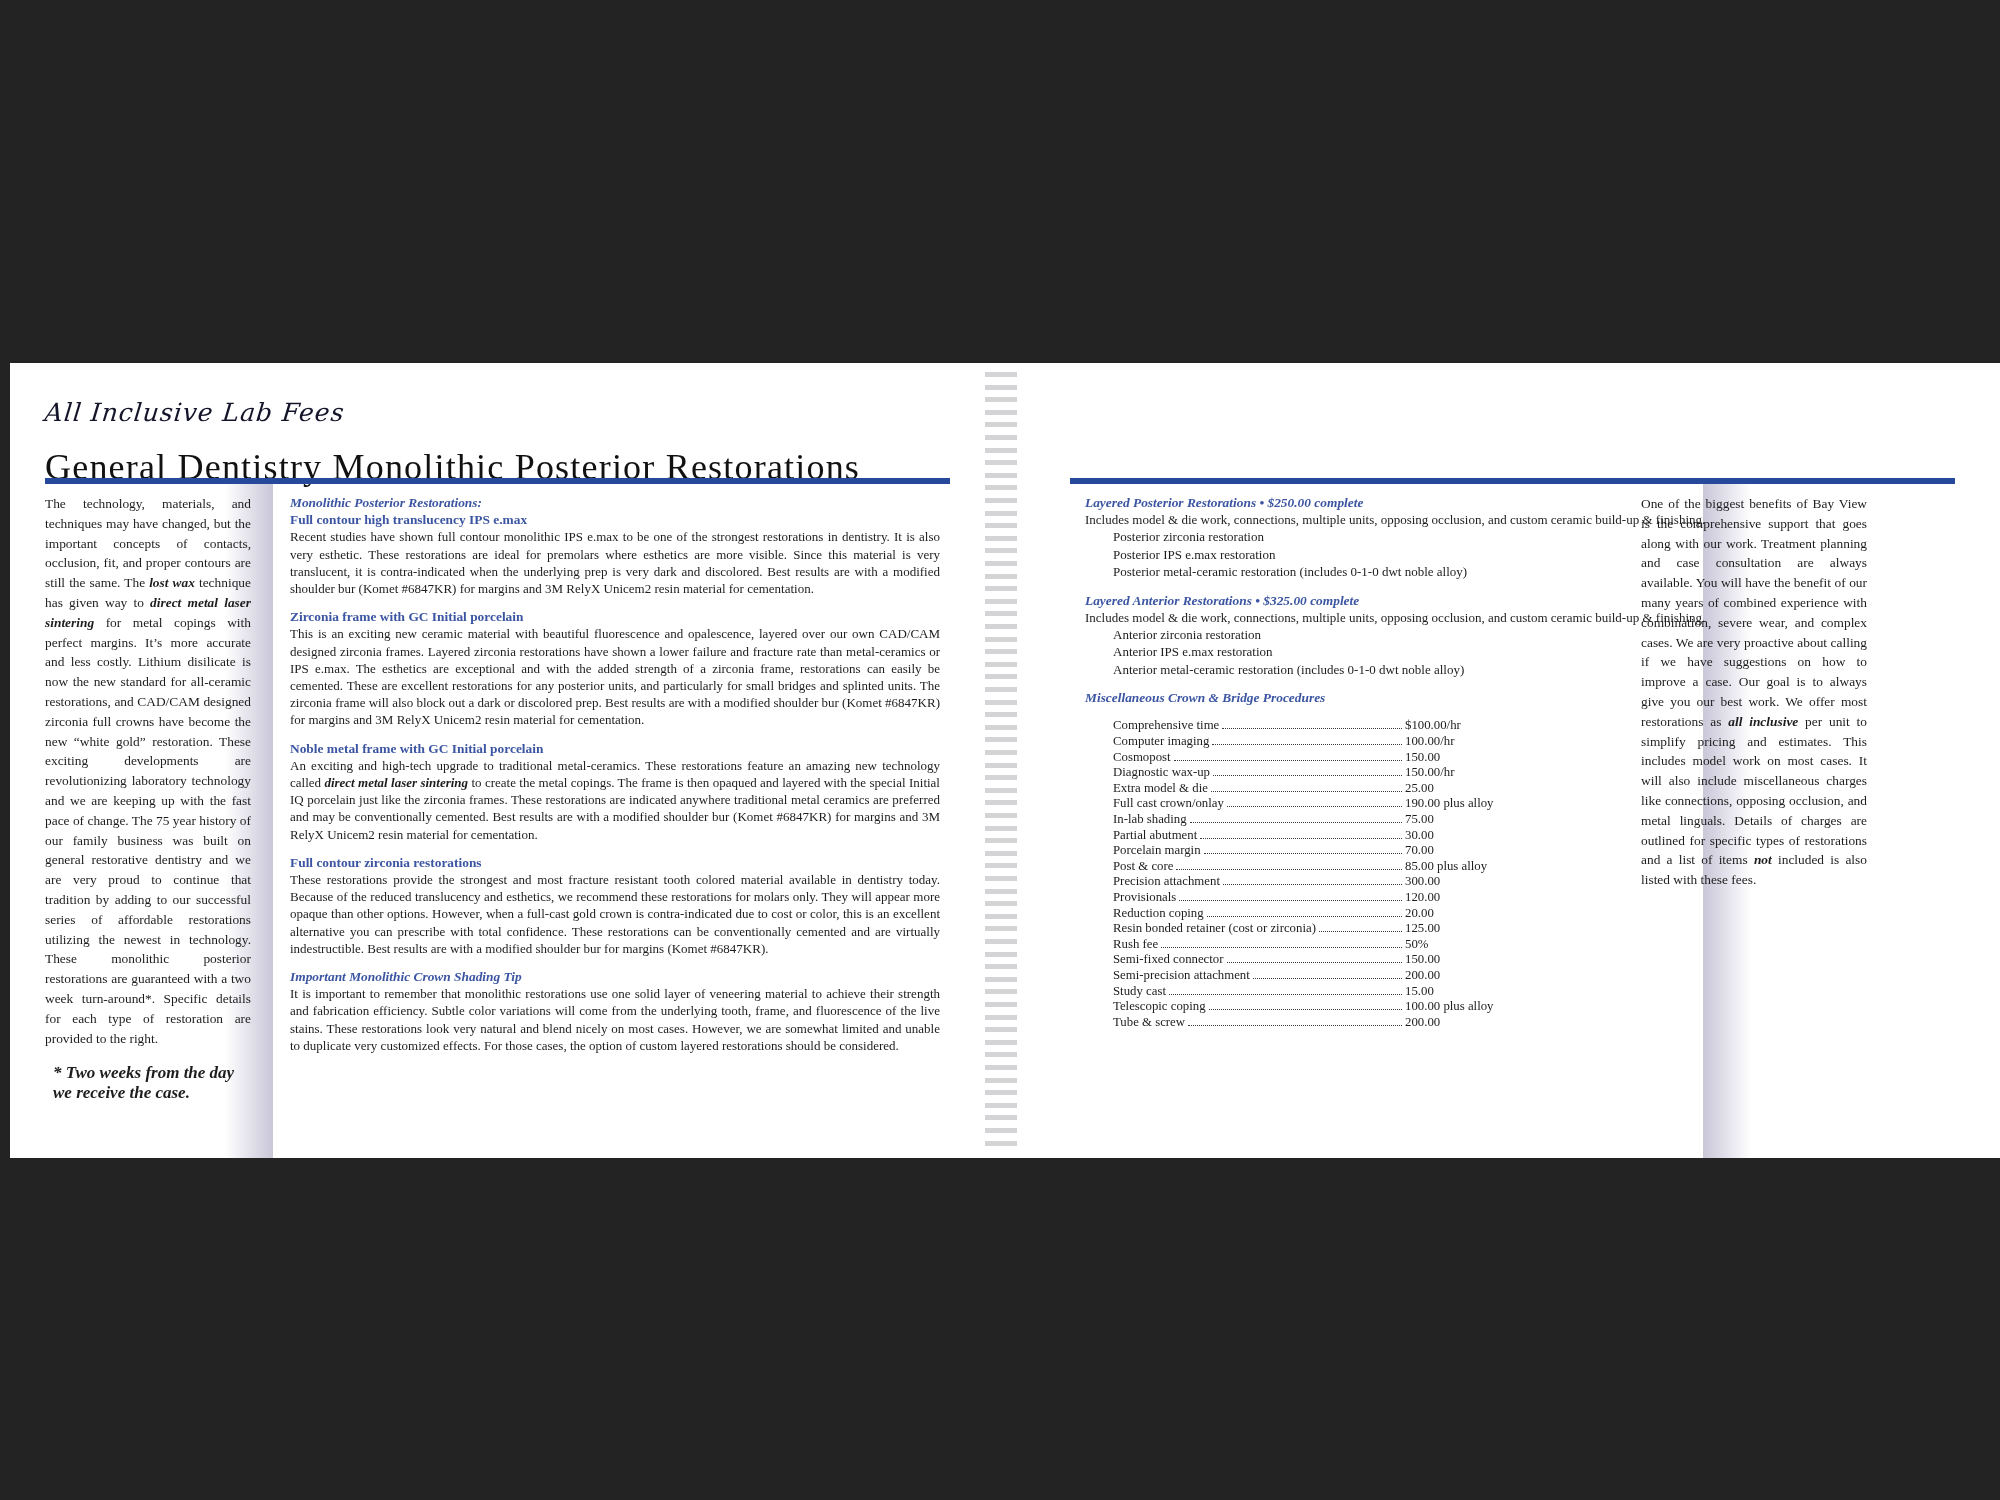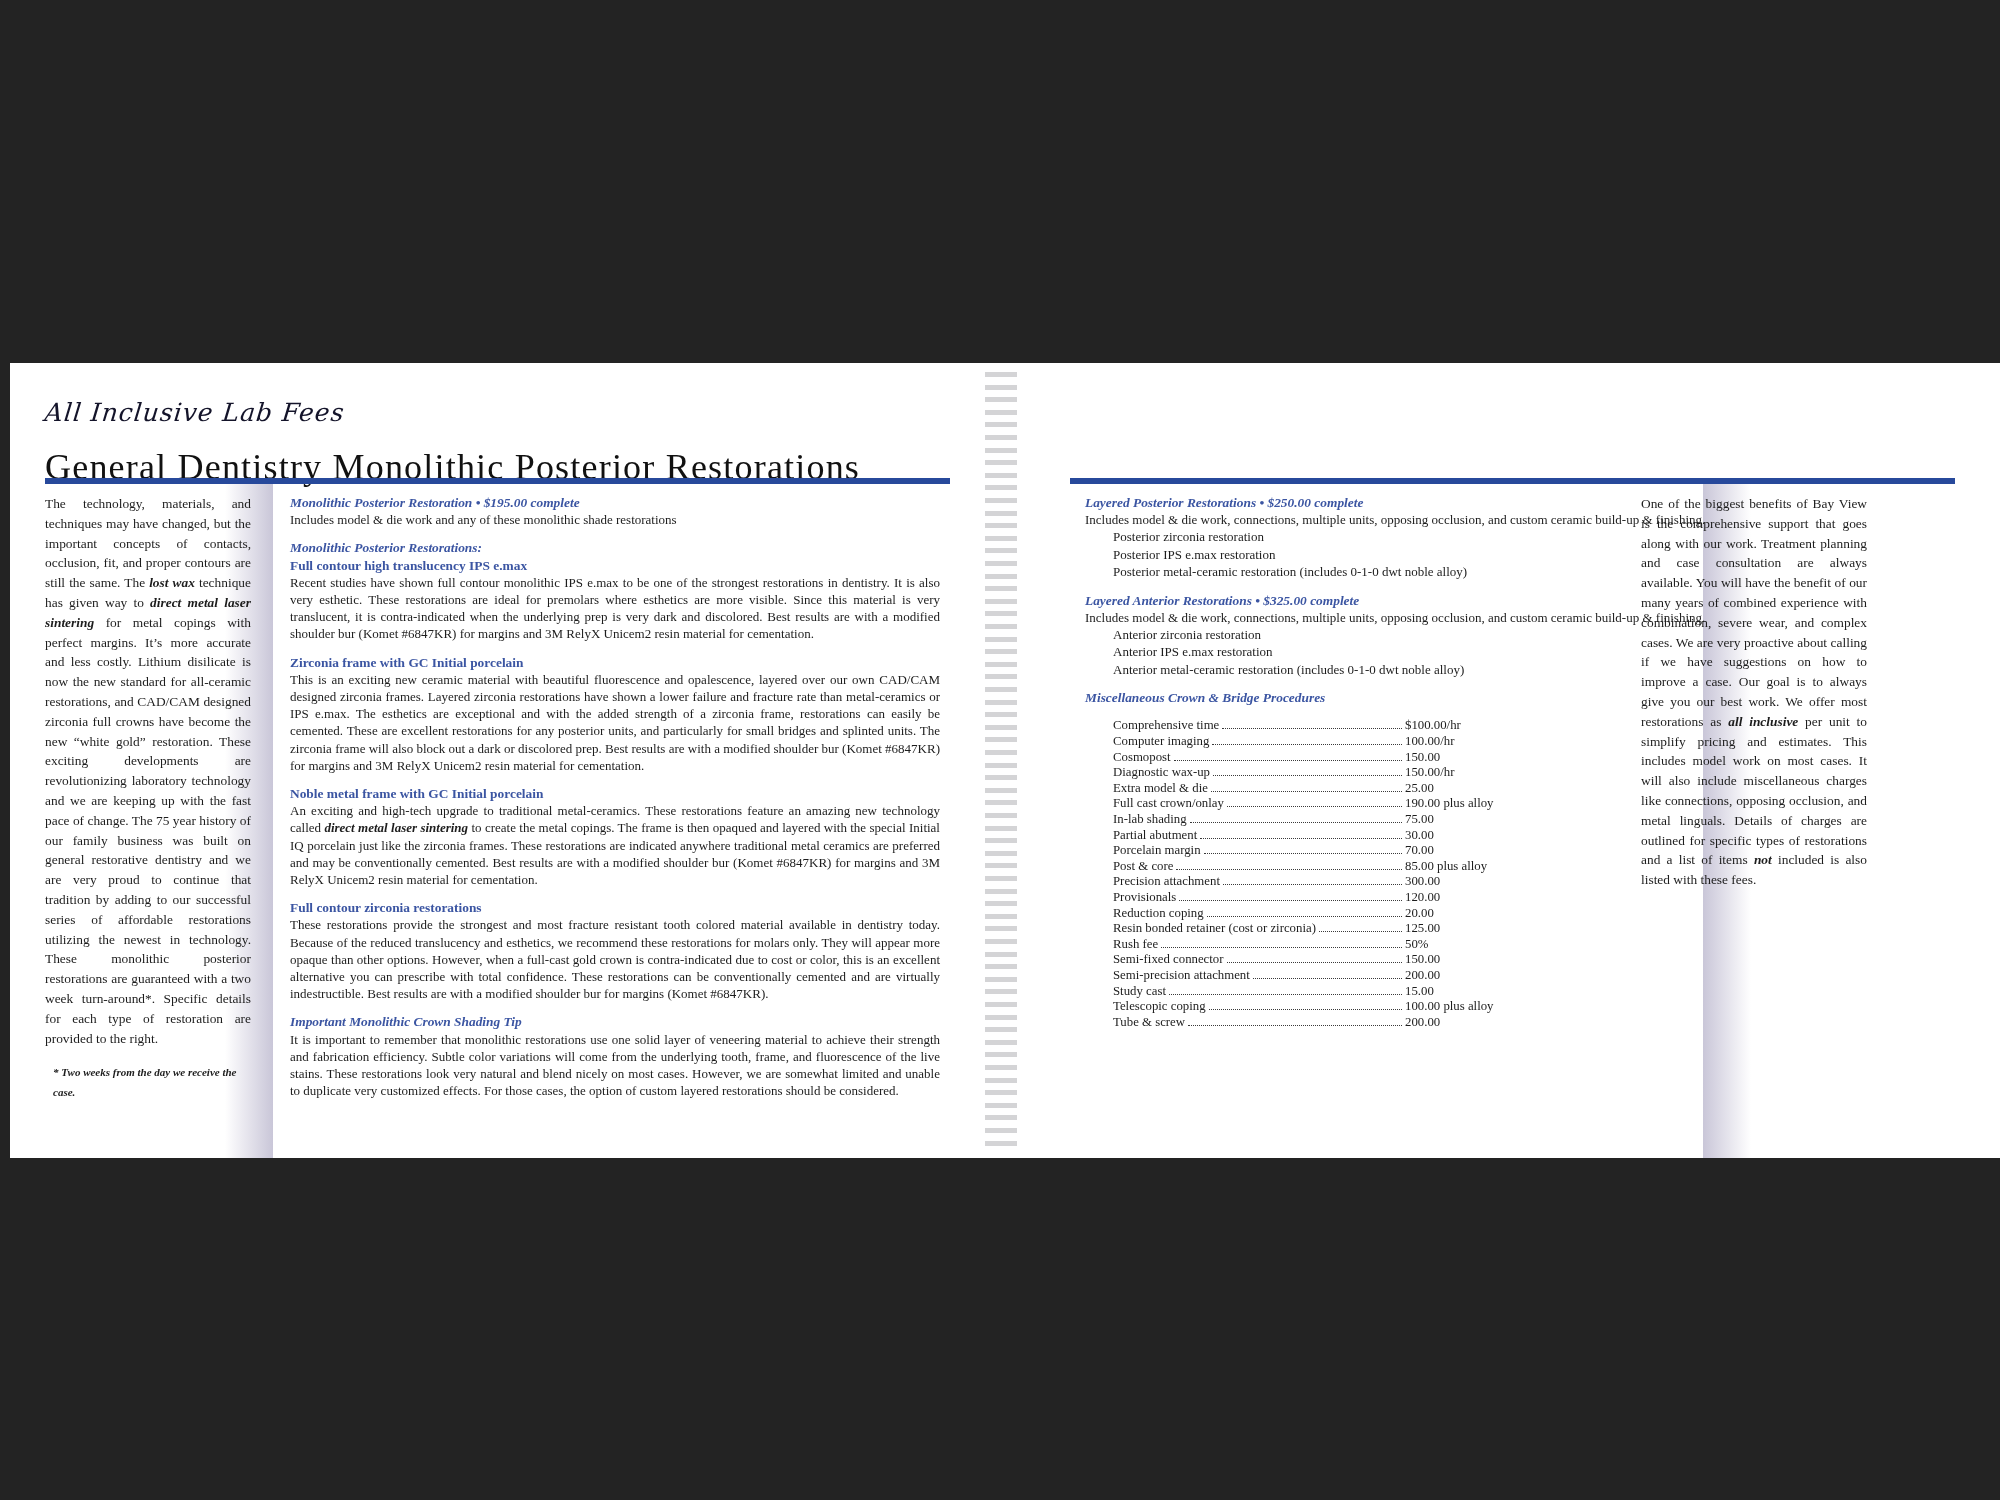--- a/index.html
+++ b/index.html
@@ -28,21 +28,21 @@
   .rule{position:absolute;top:478px;height:6px;background:#27499b;}
   .rule.left{left:45px;width:905px;}
   .rule.right{left:1070px;width:885px;}
   .fade{position:absolute;top:484px;height:674px;}
   .fade.left{left:225px;width:48px;background:linear-gradient(to right,rgba(201,198,216,0),#c9c6d8);}
   .fade.right{left:1703px;width:48px;background:linear-gradient(to left,rgba(201,198,216,0),#c9c6d8);}
   .sidebar{position:absolute;top:494px;font-size:13.4px;line-height:19.8px;text-align:justify;}
   .sidebar.left{left:45px;width:206px;}
   .sidebar.right{left:1641px;width:226px;}
   .sidebar p{margin:0;}
-  .footnote{margin-top:15px !important;padding-left:8px;font-size:11px;font-weight:bold;font-style:italic;text-align:left !important;}
+  .footnote{margin-top:15px !important;padding-left:8px;font-size:17px;font-weight:bold;font-style:italic;text-align:left !important;}
   .content{position:absolute;top:494px;width:650px;}
   .content.left{left:290px;}
   .content.right{left:1085px;}
   .sec{margin-bottom:11px;}
   .sec h3{margin:0;font-size:13.4px;line-height:17.2px;color:#3b55a2;font-weight:bold;}
   .sec h3.it{font-style:italic;}
   .sec p{margin:0;font-size:13px;line-height:17.2px;text-align:justify;}
   .sec p.one-line{text-align:left;}
   .ind{margin-left:28px;font-size:13px;line-height:17.4px;}
   .plist{margin-top:12px;}
@@ -67,24 +67,20 @@
   <div class="rule left"></div>
   <div class="fade left"></div>
 
   <div class="sidebar left">
     <p><span>The technology, materials, and techniques may have changed, but the important concepts of contacts, occlusion, fit, and proper contours are still the same. The </span><span style="font-weight: bold; font-style: italic;">lost wax</span><span> technique has given way to </span><span style="font-weight: bold; font-style: italic;">direct metal laser sintering</span><span> for metal copings with perfect margins. It’s more accurate and less costly. Lithium disilicate is now the new standard for all-ceramic restorations, and CAD/CAM designed zirconia full crowns have become the new “white gold” restoration. These exciting developments are revolutionizing laboratory technology and we are keeping up with the fast pace of change. The 75 year history of our family business was built on general restorative dentistry and we are very proud to continue that tradition by adding to our successful series of affordable restorations utilizing the newest in technology. These monolithic posterior restorations are guaranteed with a two week turn-around*. Specific details for each type of restoration are provided to the right.</span></p>
     <p class="footnote">* Two weeks from the day we receive the case.</p>
   </div>
 
   <div class="content left">
     <div class="sec">
-      <h3 class="it">Monolithic Posterior Restoration • $195.00 complete</h3>
-      <p class="one-line">Includes model &amp; die work and any of these monolithic shade restorations</p>
-    </div>
-    <div class="sec">
       <h3 class="it">Monolithic Posterior Restorations:</h3>
       <h3>Full contour high translucency IPS e.max</h3>
       <p>Recent studies have shown full contour monolithic IPS e.max to be one of the strongest restorations in dentistry. It is also very esthetic. These restorations are ideal for premolars where esthetics are more visible. Since this material is very translucent, it is contra-indicated when the underlying prep is very dark and discolored. Best results are with a modified shoulder bur (Komet #6847KR) for margins and 3M RelyX Unicem2 resin material for cementation.</p>
     </div>
     <div class="sec">
       <h3>Zirconia frame with GC Initial porcelain</h3>
       <p>This is an exciting new ceramic material with beautiful fluorescence and opalescence, layered over our own CAD/CAM designed zirconia frames. Layered zirconia restorations have shown a lower failure and fracture rate than metal-ceramics or IPS e.max. The esthetics are exceptional and with the added strength of a zirconia frame, restorations can easily be cemented. These are excellent restorations for any posterior units, and particularly for small bridges and splinted units. The zirconia frame will also block out a dark or discolored prep. Best results are with a modified shoulder bur (Komet #6847KR) for margins and 3M RelyX Unicem2 resin material for cementation.</p>
     </div>
     <div class="sec">
       <h3>Noble metal frame with GC Initial porcelain</h3>

